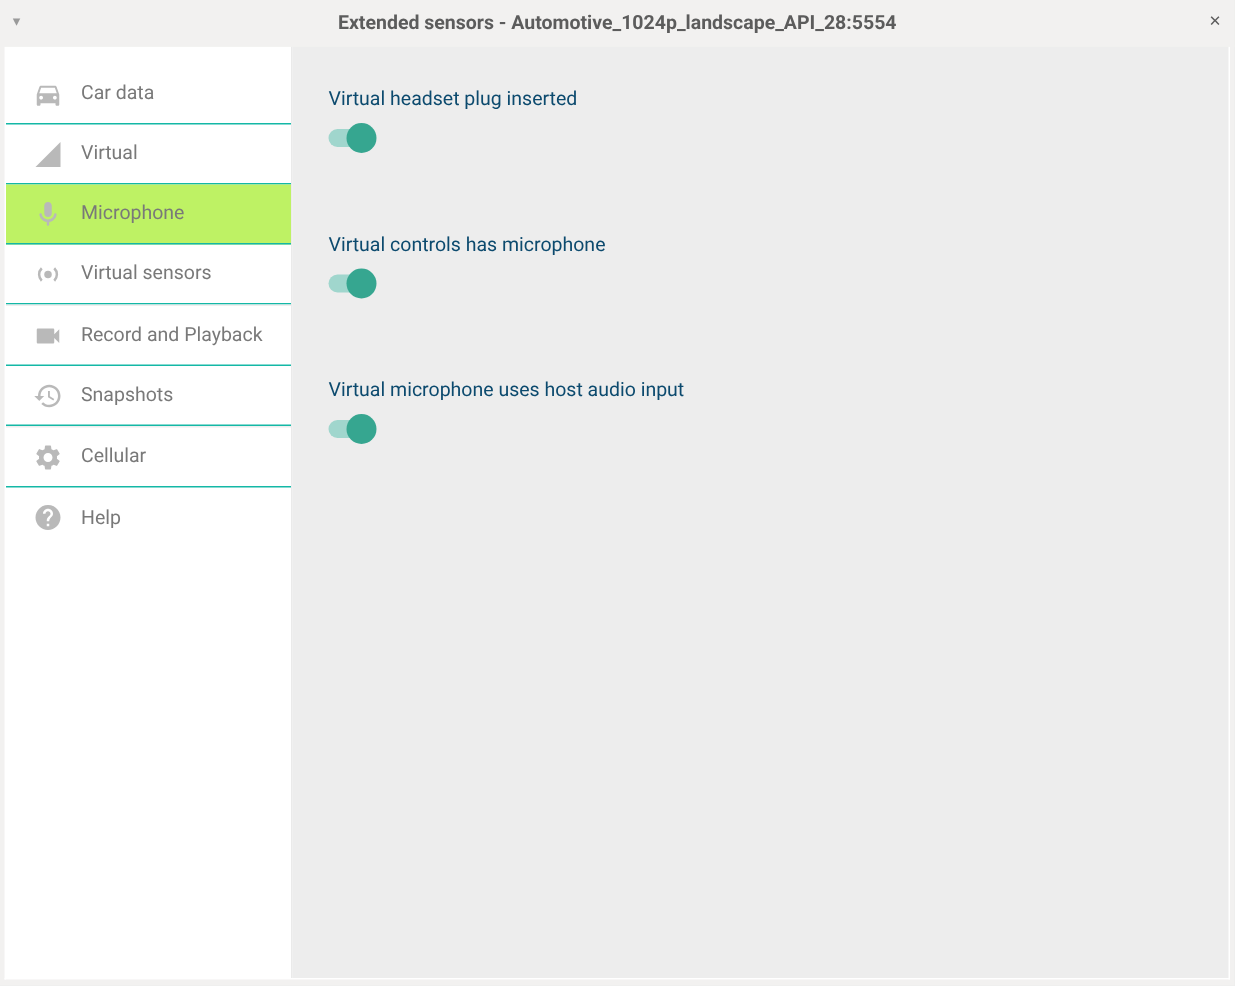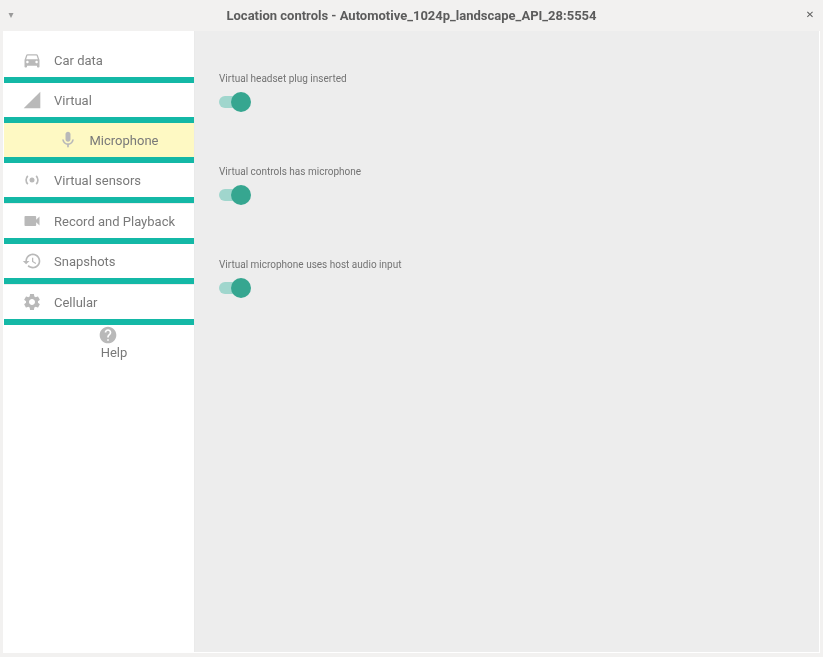--- a/index.html
+++ b/index.html
@@ -68,29 +68,27 @@
       background: #ffffff;
       border-right: 1px solid #eaeaea;
       padding-top: 12px;
     }
     .sidebar-item {
       display: flex;
       align-items: center;
       height: 40px;
       padding-left: 18px;
       cursor: pointer;
-      border-bottom: 6px solid #14b8a6;
+      border-bottom: 1px solid #14b8a6;
     }
     .sidebar-item.no-border {
       border-bottom: none;
-      flex-direction: column;
     }
     .sidebar-item.active {
-      background: #fef9c3;
-      justify-content: center;
+      background: #bef264;
     }
     .sidebar-item .icon {
       width: 20px;
       height: 20px;
       display: flex;
       align-items: center;
       justify-content: center;
       color: #b9b9b9;
       flex-shrink: 0;
     }
@@ -105,24 +103,23 @@
       margin: 0;
     }
     .content {
       flex: 1;
       padding: 28px 24px;
     }
     .setting-row {
       margin-bottom: 50px;
     }
     .setting-label {
-      font-size: 10px;
-      color: #737373;
+      font-size: 13px;
+      color: #0c4a6e;
       margin-bottom: 8px;
-      margin-top: 14px;
     }
     .toggle {
       position: relative;
       width: 30px;
       height: 20px;
       display: inline-block;
       cursor: pointer;
     }
     .toggle .track {
       position: absolute;
@@ -142,21 +139,21 @@
       background: #36a690;
       border-radius: 50%;
     }
     svg { display: block; }
   </style>
 </head>
 <body>
 
 <div class="titlebar">
   <span class="titlebar-left-control">▾</span>
-  <span class="titlebar-title">Location controls - Automotive_1024p_landscape_API_28:5554</span>
+  <span class="titlebar-title">Extended sensors - Automotive_1024p_landscape_API_28:5554</span>
   <span class="titlebar-close">✕</span>
 </div>
 
 <div class="window-body">
 
   <div class="sidebar">
 
     <div class="sidebar-item">
       <span class="icon">
         <svg width="20" height="20" viewBox="0 0 24 24" fill="currentColor">

